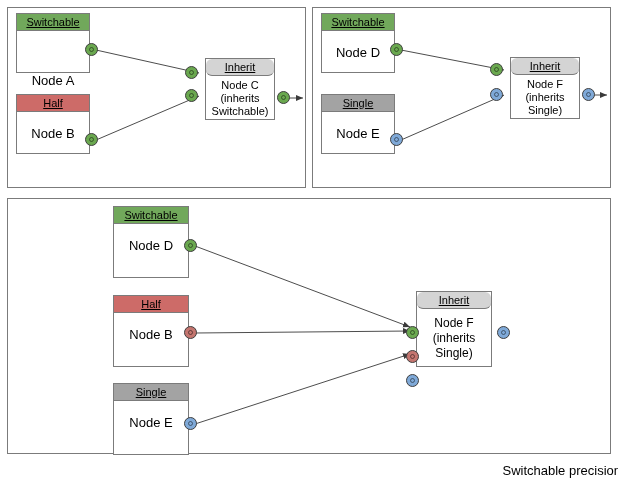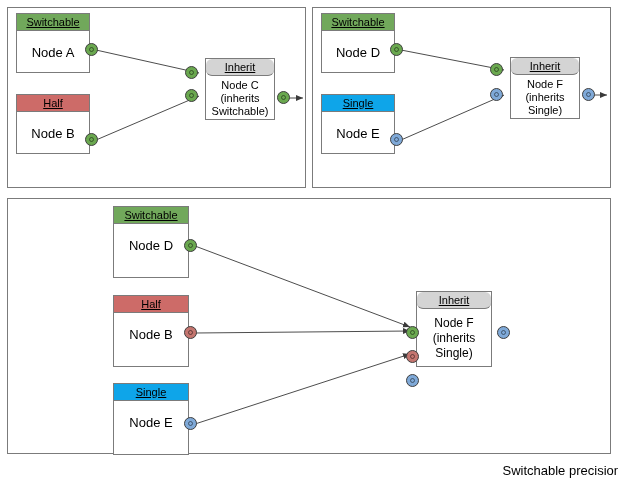--- a/index.html
+++ b/index.html
@@ -16,21 +16,21 @@
     text-align:center;font-size:11px;border-bottom:1px solid #7b7b7b;
     white-space:nowrap;overflow:hidden;text-decoration:underline;
   }
   .node .body{
     box-sizing:border-box;width:100%;display:flex;align-items:center;
     justify-content:center;text-align:center;font-size:13px;line-height:15px;
     padding:0 2px;
   }
   .hdr.green{background:#71a85b;}
   .hdr.red{background:#cd6b68;}
-  .hdr.blue{background:#0ea5e9;}
+  .hdr.blue{background:#a3a3a3;}
   .hdr.grey{background:#d4d4d4;border-radius:6px;}
   .port{
     position:absolute;width:13px;height:13px;border-radius:50%;
     box-sizing:border-box;border:1px solid #3f3f3f;
   }
   .port .inner{
     position:absolute;left:3px;top:3px;width:5px;height:5px;border-radius:50%;
     box-sizing:border-box;border:1px solid rgba(0,0,0,.45);
   }
   .port.green{background:#6aa84f;}
@@ -43,21 +43,21 @@
 </style>
 </head>
 <body>
 
 <div id="stage">
 
   <div class="panel" style="left:7px;top:7px;width:299px;height:181px;"></div>
 
   <div class="node" style="left:16px;top:13px;width:74px;height:60px;">
     <div class="hdr green">Switchable</div>
-    <div class="body" style="height:42px;">
+    <div class="body" style="height:42px;margin-top:28px;">
       <span>Node A</span>
     </div>
   </div>
 
   <div class="node" style="left:16px;top:94px;width:74px;height:60px;">
     <div class="hdr red">Half</div>
     <div class="body" style="height:42px;">
       <span>Node B</span>
     </div>
   </div>

